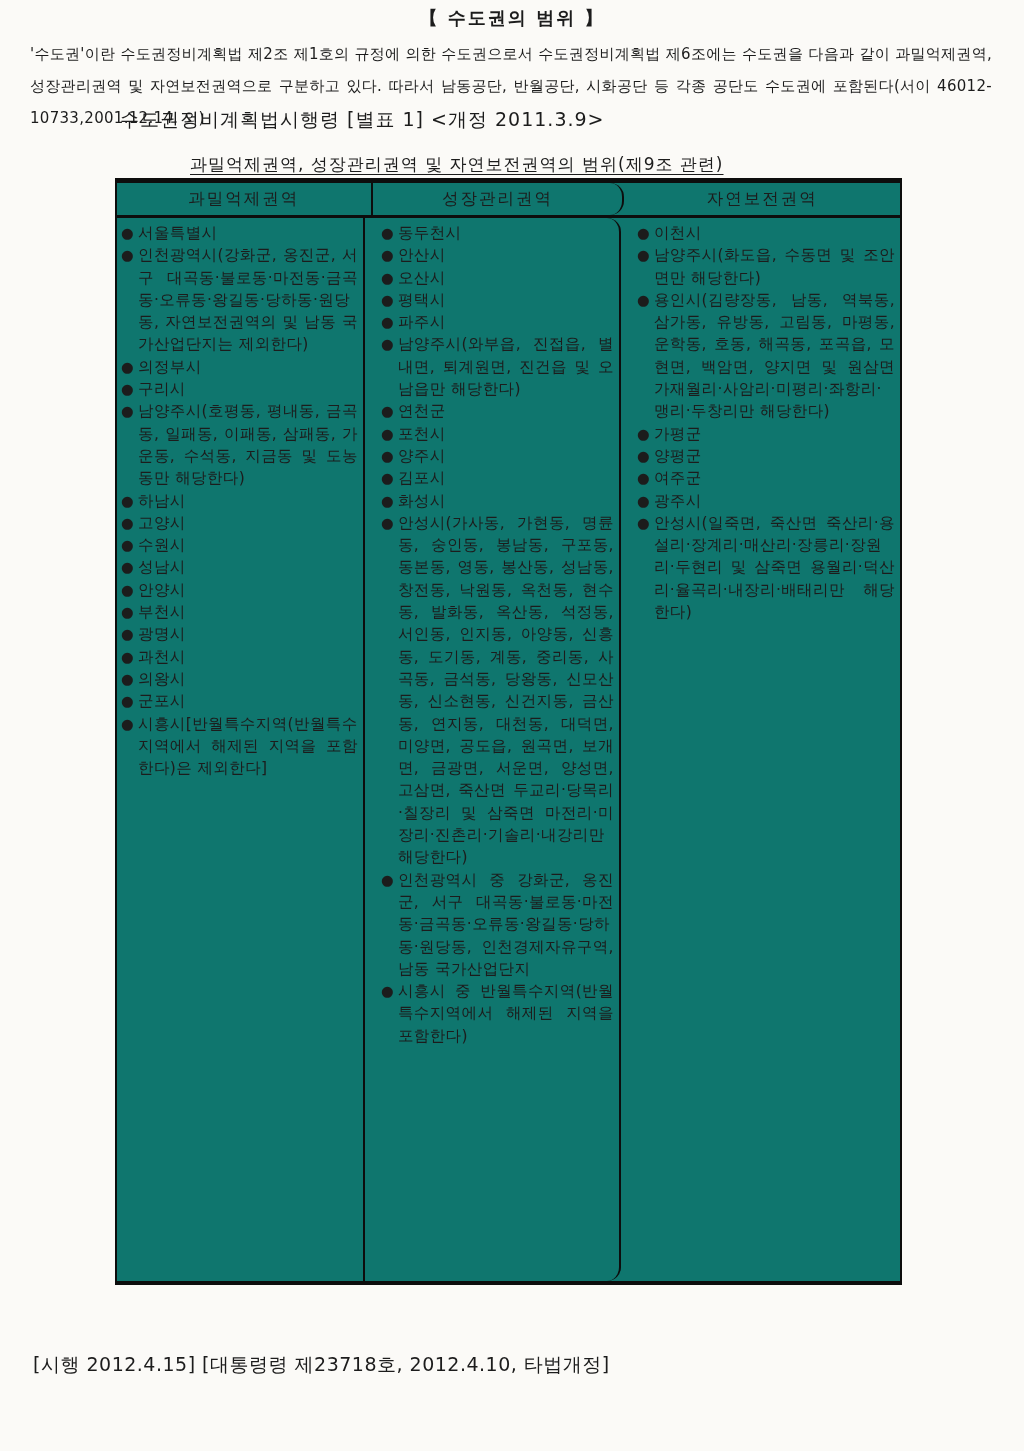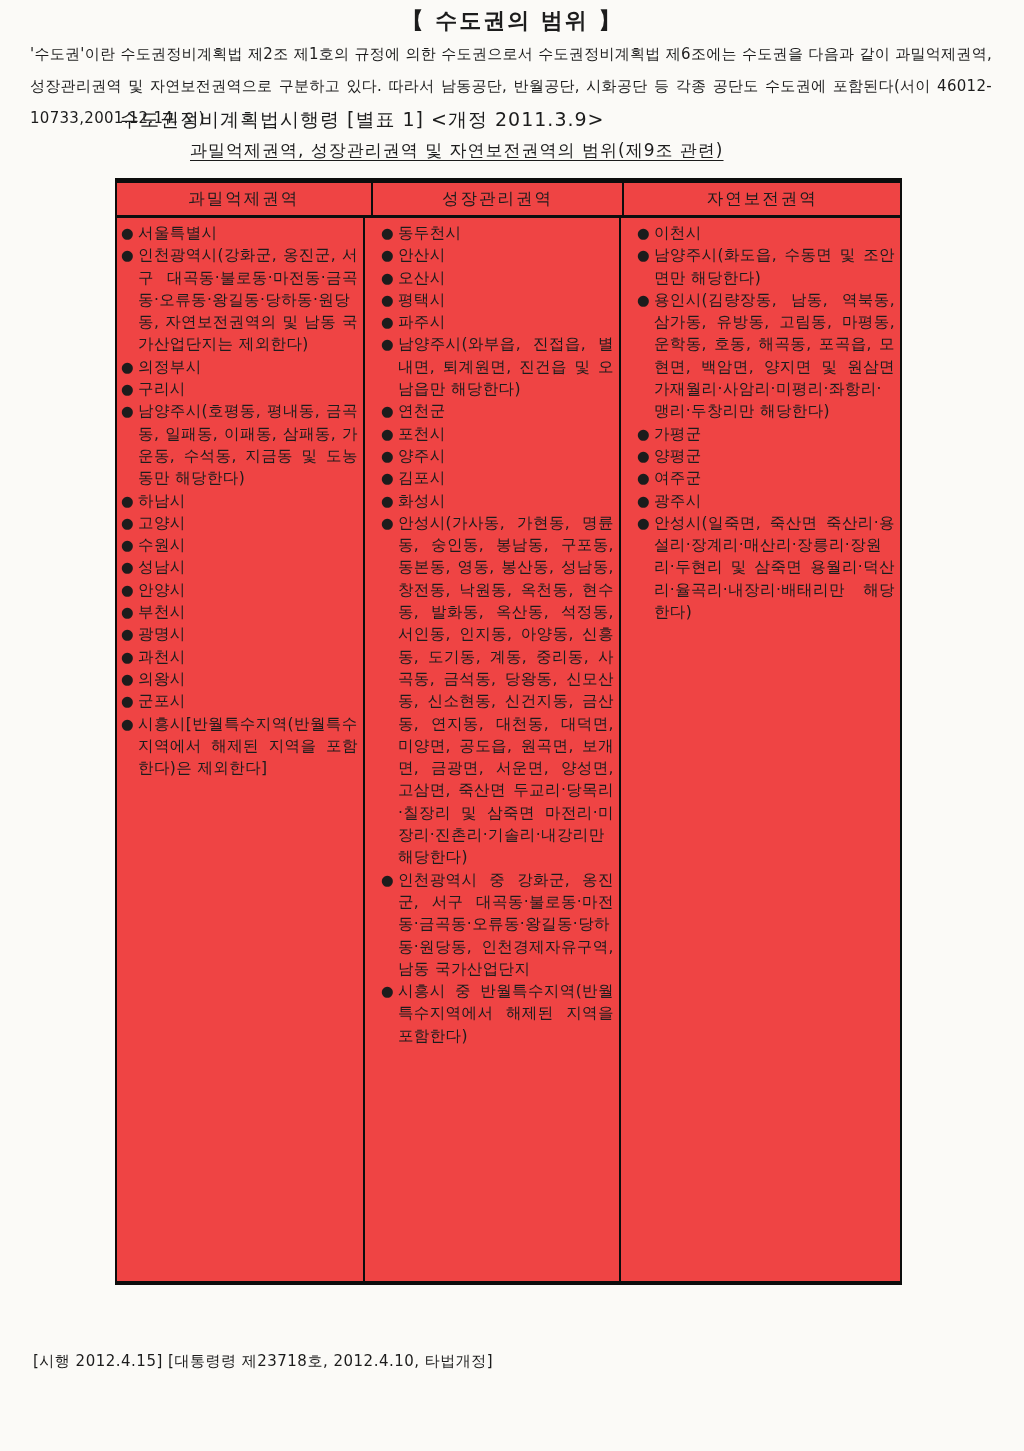--- a/index.html
+++ b/index.html
@@ -14,21 +14,21 @@
     color: #1c1c1c;
     font-family: "DejaVu Sans", "Liberation Sans", sans-serif;
     overflow: hidden;
   }
   .doc-title {
     position: absolute;
     top: 6px;
     left: 0;
     width: 100%;
     text-align: center;
-    font-size: 22px;
+    font-size: 18px;
     font-weight: bold;
     letter-spacing: 2px;
   }
   .intro {
     position: absolute;
     top: 38px;
     left: 30px;
     width: 962px;
     font-size: 15px;
     line-height: 32px;
@@ -38,40 +38,40 @@
   .subtitle {
     position: absolute;
     top: 98px;
     left: 120px;
     font-size: 19px;
     letter-spacing: 1px;
     margin-top: 9px;
   }
   .table-title {
     position: absolute;
-    top: 139px;
+    top: 153px;
     left: 190px;
     font-size: 17px;
     letter-spacing: 1px;
     text-decoration: underline;
     text-underline-offset: 4px;
   }
   .region-table {
     position: absolute;
     top: 178px;
     left: 115px;
     width: 787px;
     height: 1107px;
     border: 2px solid #0d0d0d;
     border-top-width: 5px;
     border-bottom-width: 4px;
     box-sizing: border-box;
     display: flex;
     flex-direction: column;
-    background: #ef4444;
+    background: #0f766e;
   }
   .table-head {
     display: flex;
     flex: 0 0 32px;
     border-bottom: 3px solid #0d0d0d;
   }
   .table-body {
     display: flex;
     flex: 1 1 auto;
     gap: 12px;
@@ -85,40 +85,40 @@
     box-sizing: border-box;
   }
   .td-cell {
     box-sizing: border-box;
     padding: 4px 5px 4px 4px;
     font-size: 15.5px;
     line-height: 22.3px;
     letter-spacing: 0.4px;
   }
   .col-1 { width: 257px; }
-  .col-2 { width: 253px; }
+  .col-2 { width: 253px; border-radius: 14px; }
   .col-3 { width: 277px; }
   .v-line { border-right: 2px solid #0d0d0d; }
   .cell-item {
     padding-left: 17px;
     text-indent: -17px;
     text-align: justify;
     text-justify: inter-character;
   }
   .bullet {
     display: inline-block;
     width: 17px;
     text-indent: 0;
     font-size: 14.5px;
   }
   .footer-note {
     position: absolute;
     top: 1352px;
     left: 33px;
-    font-size: 15px;
+    font-size: 19px;
     letter-spacing: 0.5px;
   }
 </style>
 </head>
 <body>
 
 <div class="doc-title">【 수도권의 범위 】</div>
 
 <div class="intro">'수도권'이란 수도권정비계획법 제2조 제1호의 규정에 의한 수도권으로서 수도권정비계획법 제6조에는 수도권을 다음과 같이 과밀억제권역,성장관리권역 및 자연보전권역으로 구분하고 있다. 따라서 남동공단, 반월공단, 시화공단 등 각종 공단도 수도권에 포함된다(서이 46012-10733,2001.12.14. 외)</div>
 

